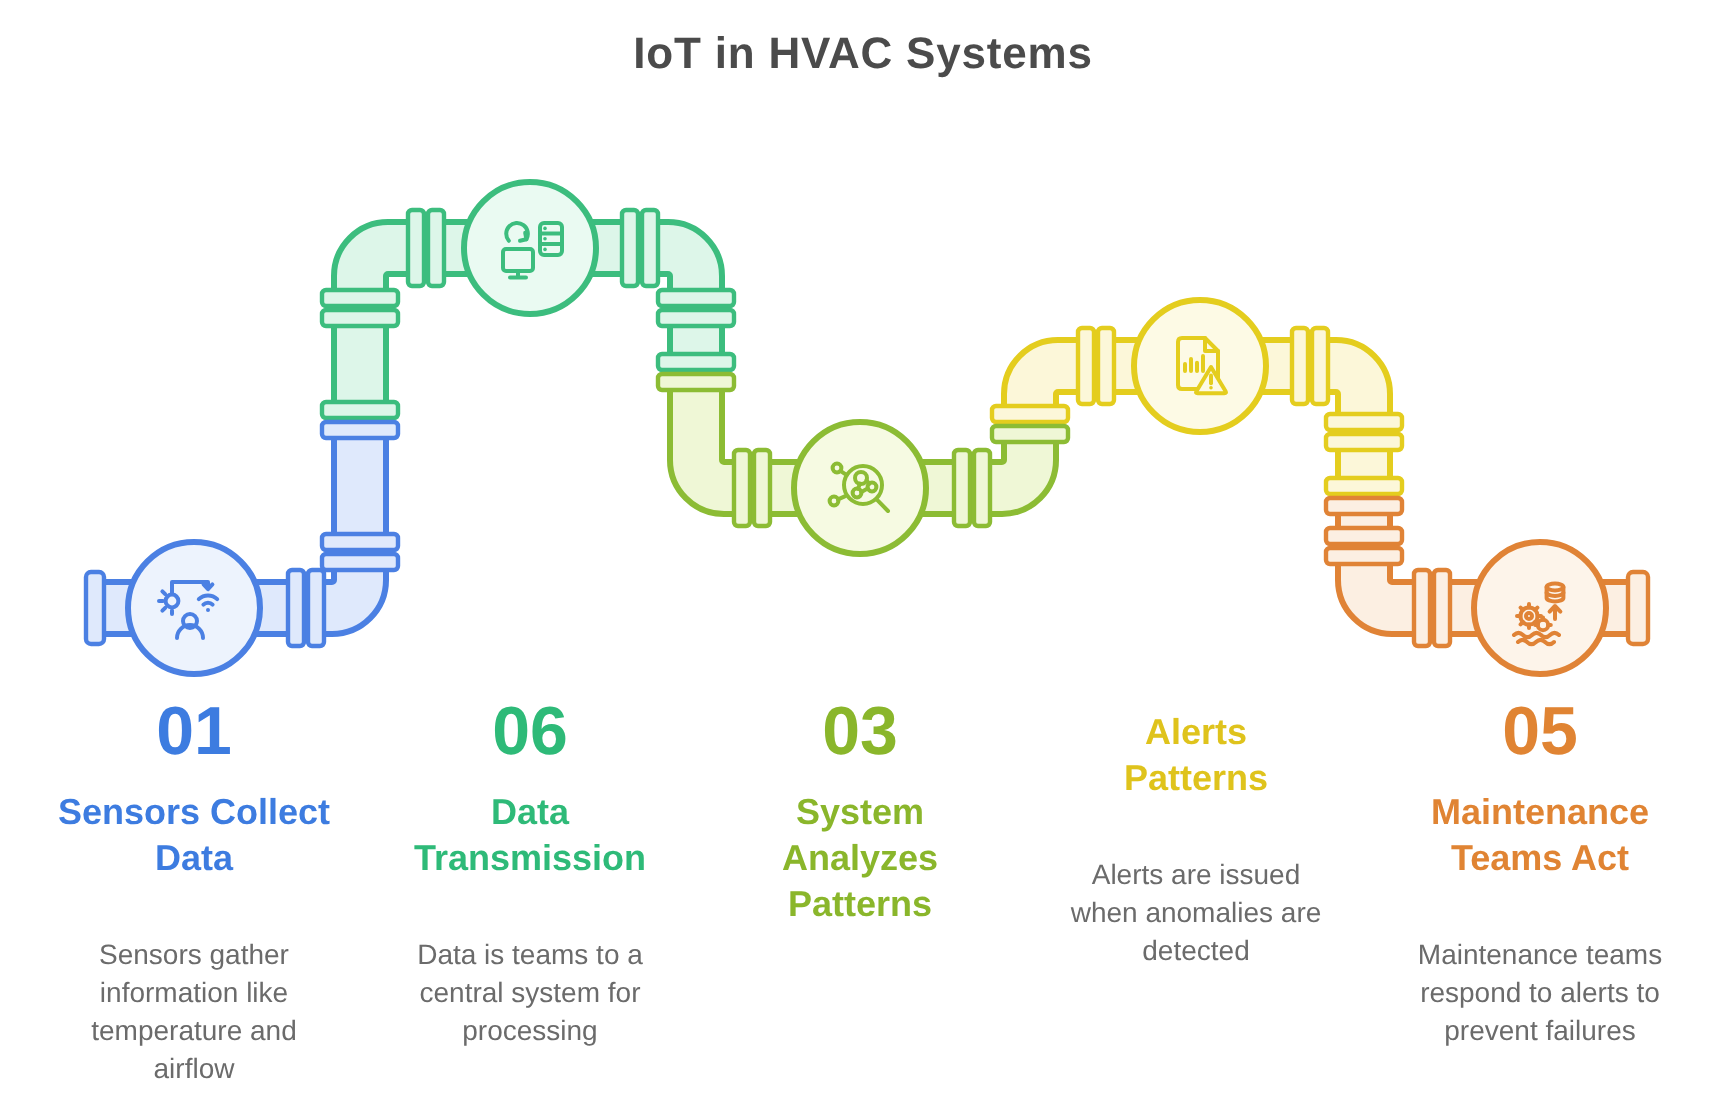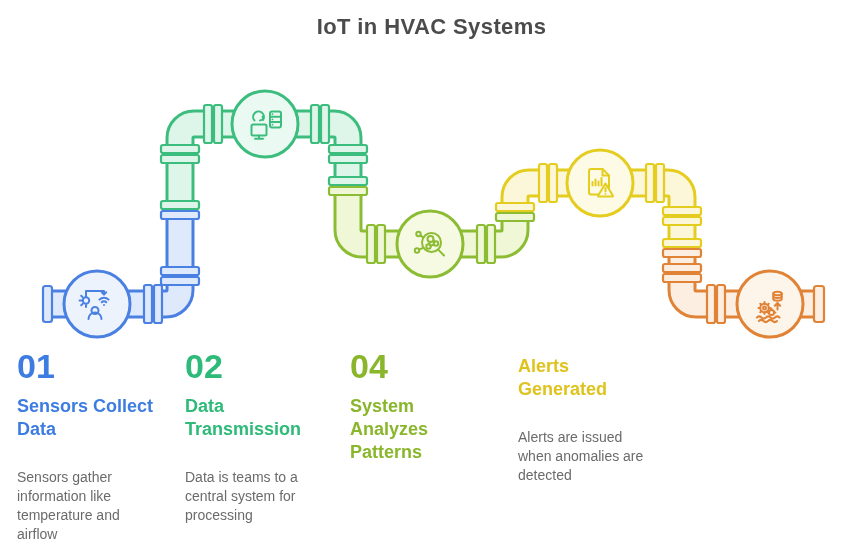--- a/index.html
+++ b/index.html
@@ -1,21 +1,21 @@
 <!DOCTYPE html>
 <html style="--s1: #4b80e3; --pf1: #dfe9fc; --nf1: #edf3fd; --t1: #3d7ce0; --s2: #3cbd7e; --pf2: #ddf6e9; --nf2: #eafaf2; --t2: #2eba78; --s3: #8cbc34; --pf3: #eff7d6; --nf3: #f6fae2; --t3: #8ab62b; --s4: #e4cd1e; --pf4: #fcf7d9; --nf4: #fdfae5; --t4: #dfc31c; --s5: #e08336; --pf5: #fcefe2; --nf5: #fdf4ea; --t5: #e08433; --title-color: #4b4b4b; --desc-color: #6b6b6b;"><head>
 <meta charset="utf-8">
 <style>
   html,body{margin:0;padding:0;}
   body{width:863px;height:560px;font-family:"Liberation Sans",sans-serif;}
   .stage{position:relative;width:863px;height:560px;background:#ffffff;overflow:hidden;}
   .title{position:absolute;top:14px;left:0;width:100%;text-align:center;
          font-size:22px;font-weight:bold;color:var(--title-color);letter-spacing:.4px;}
   svg.pipes{position:absolute;left:0;top:0;}
-  .col{position:absolute;top:346px;width:160px;}
+  .col{position:absolute;top:346px;width:160px;text-align:center;}
   .num{font-size:34px;font-weight:bold;line-height:40px;}
   .head{margin-top:9px;font-size:18px;font-weight:bold;line-height:23px;white-space:pre-line;}
   .desc{margin-top:27px;font-size:14px;font-weight:400;line-height:19px;
         color:var(--desc-color);white-space:pre-line;}
   .c1{color:var(--t1)} .c2{color:var(--t2)} .c3{color:var(--t3)} .c4{color:var(--t4)} .c5{color:var(--t5)}
   
   .pb{fill:none;stroke-width:29;}
   .pi{fill:none;stroke-width:23;}
   .st1{stroke:var(--s1)} .st2{stroke:var(--s2)} .st3{stroke:var(--s3)} .st4{stroke:var(--s4)} .st5{stroke:var(--s5)}
   .pf1{stroke:var(--pf1)} .pf2{stroke:var(--pf2)} .pf3{stroke:var(--pf3)} .pf4{stroke:var(--pf4)} .pf5{stroke:var(--pf5)}
@@ -183,34 +183,42 @@
   <div class="col" style="left:17px">
     <div class="num c1">01</div>
     <div class="head c1">Sensors Collect
 Data</div>
     <div class="desc">Sensors gather
 information like
 temperature and
 airflow</div>
   </div>
   <div class="col" style="left:185px">
-    <div class="num c2">02</div>
+    <div class="num c2">06</div>
     <div class="head c2">Data
 Transmission</div>
     <div class="desc">Data is teams to a
 central system for
 processing</div>
   </div>
   <div class="col" style="left:350px">
-    <div class="num c3">04</div>
+    <div class="num c3">03</div>
     <div class="head c3">System
 Analyzes
 Patterns</div>
   </div>
   <div class="col" style="left:518px">
     <div class="head c4">Alerts
-Generated</div>
+Patterns</div>
     <div class="desc">Alerts are issued
 when anomalies are
 detected</div>
   </div>
+  <div class="col" style="left:690px">
+    <div class="num c5">05</div>
+    <div class="head c5">Maintenance
+Teams Act</div>
+    <div class="desc">Maintenance teams
+respond to alerts to
+prevent failures</div>
+  </div>
 
 </div>
 
 </body></html>

